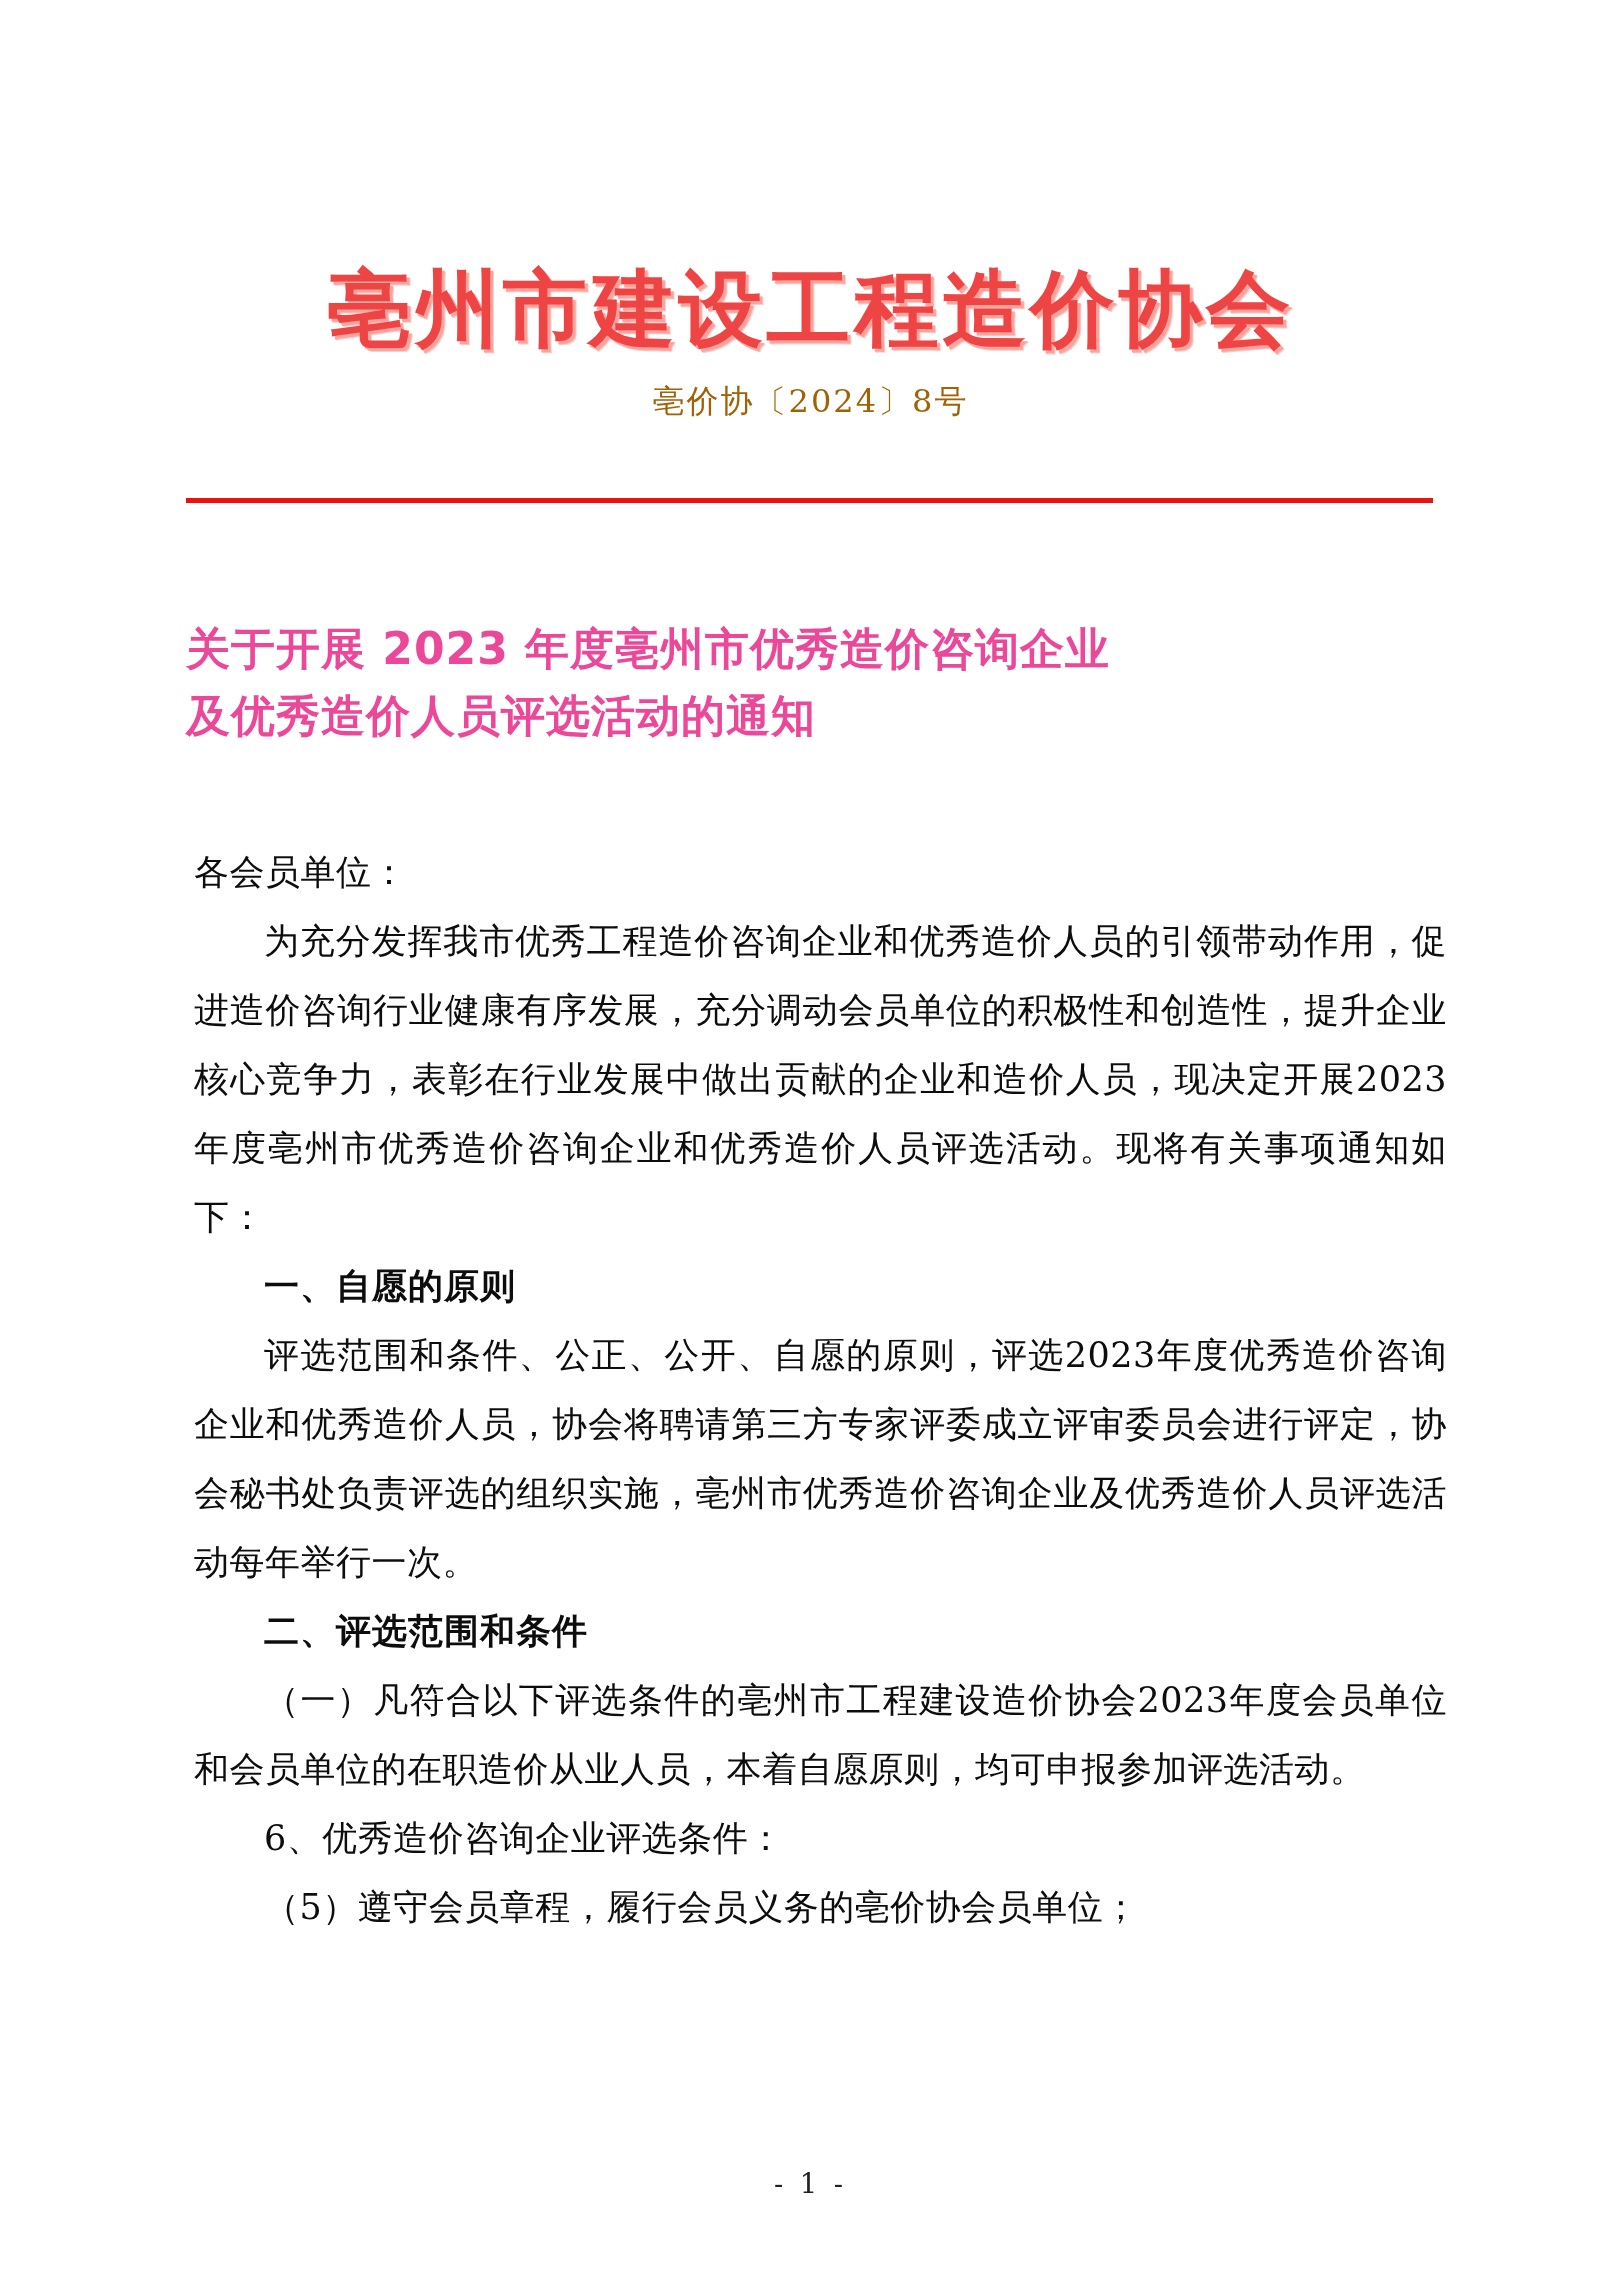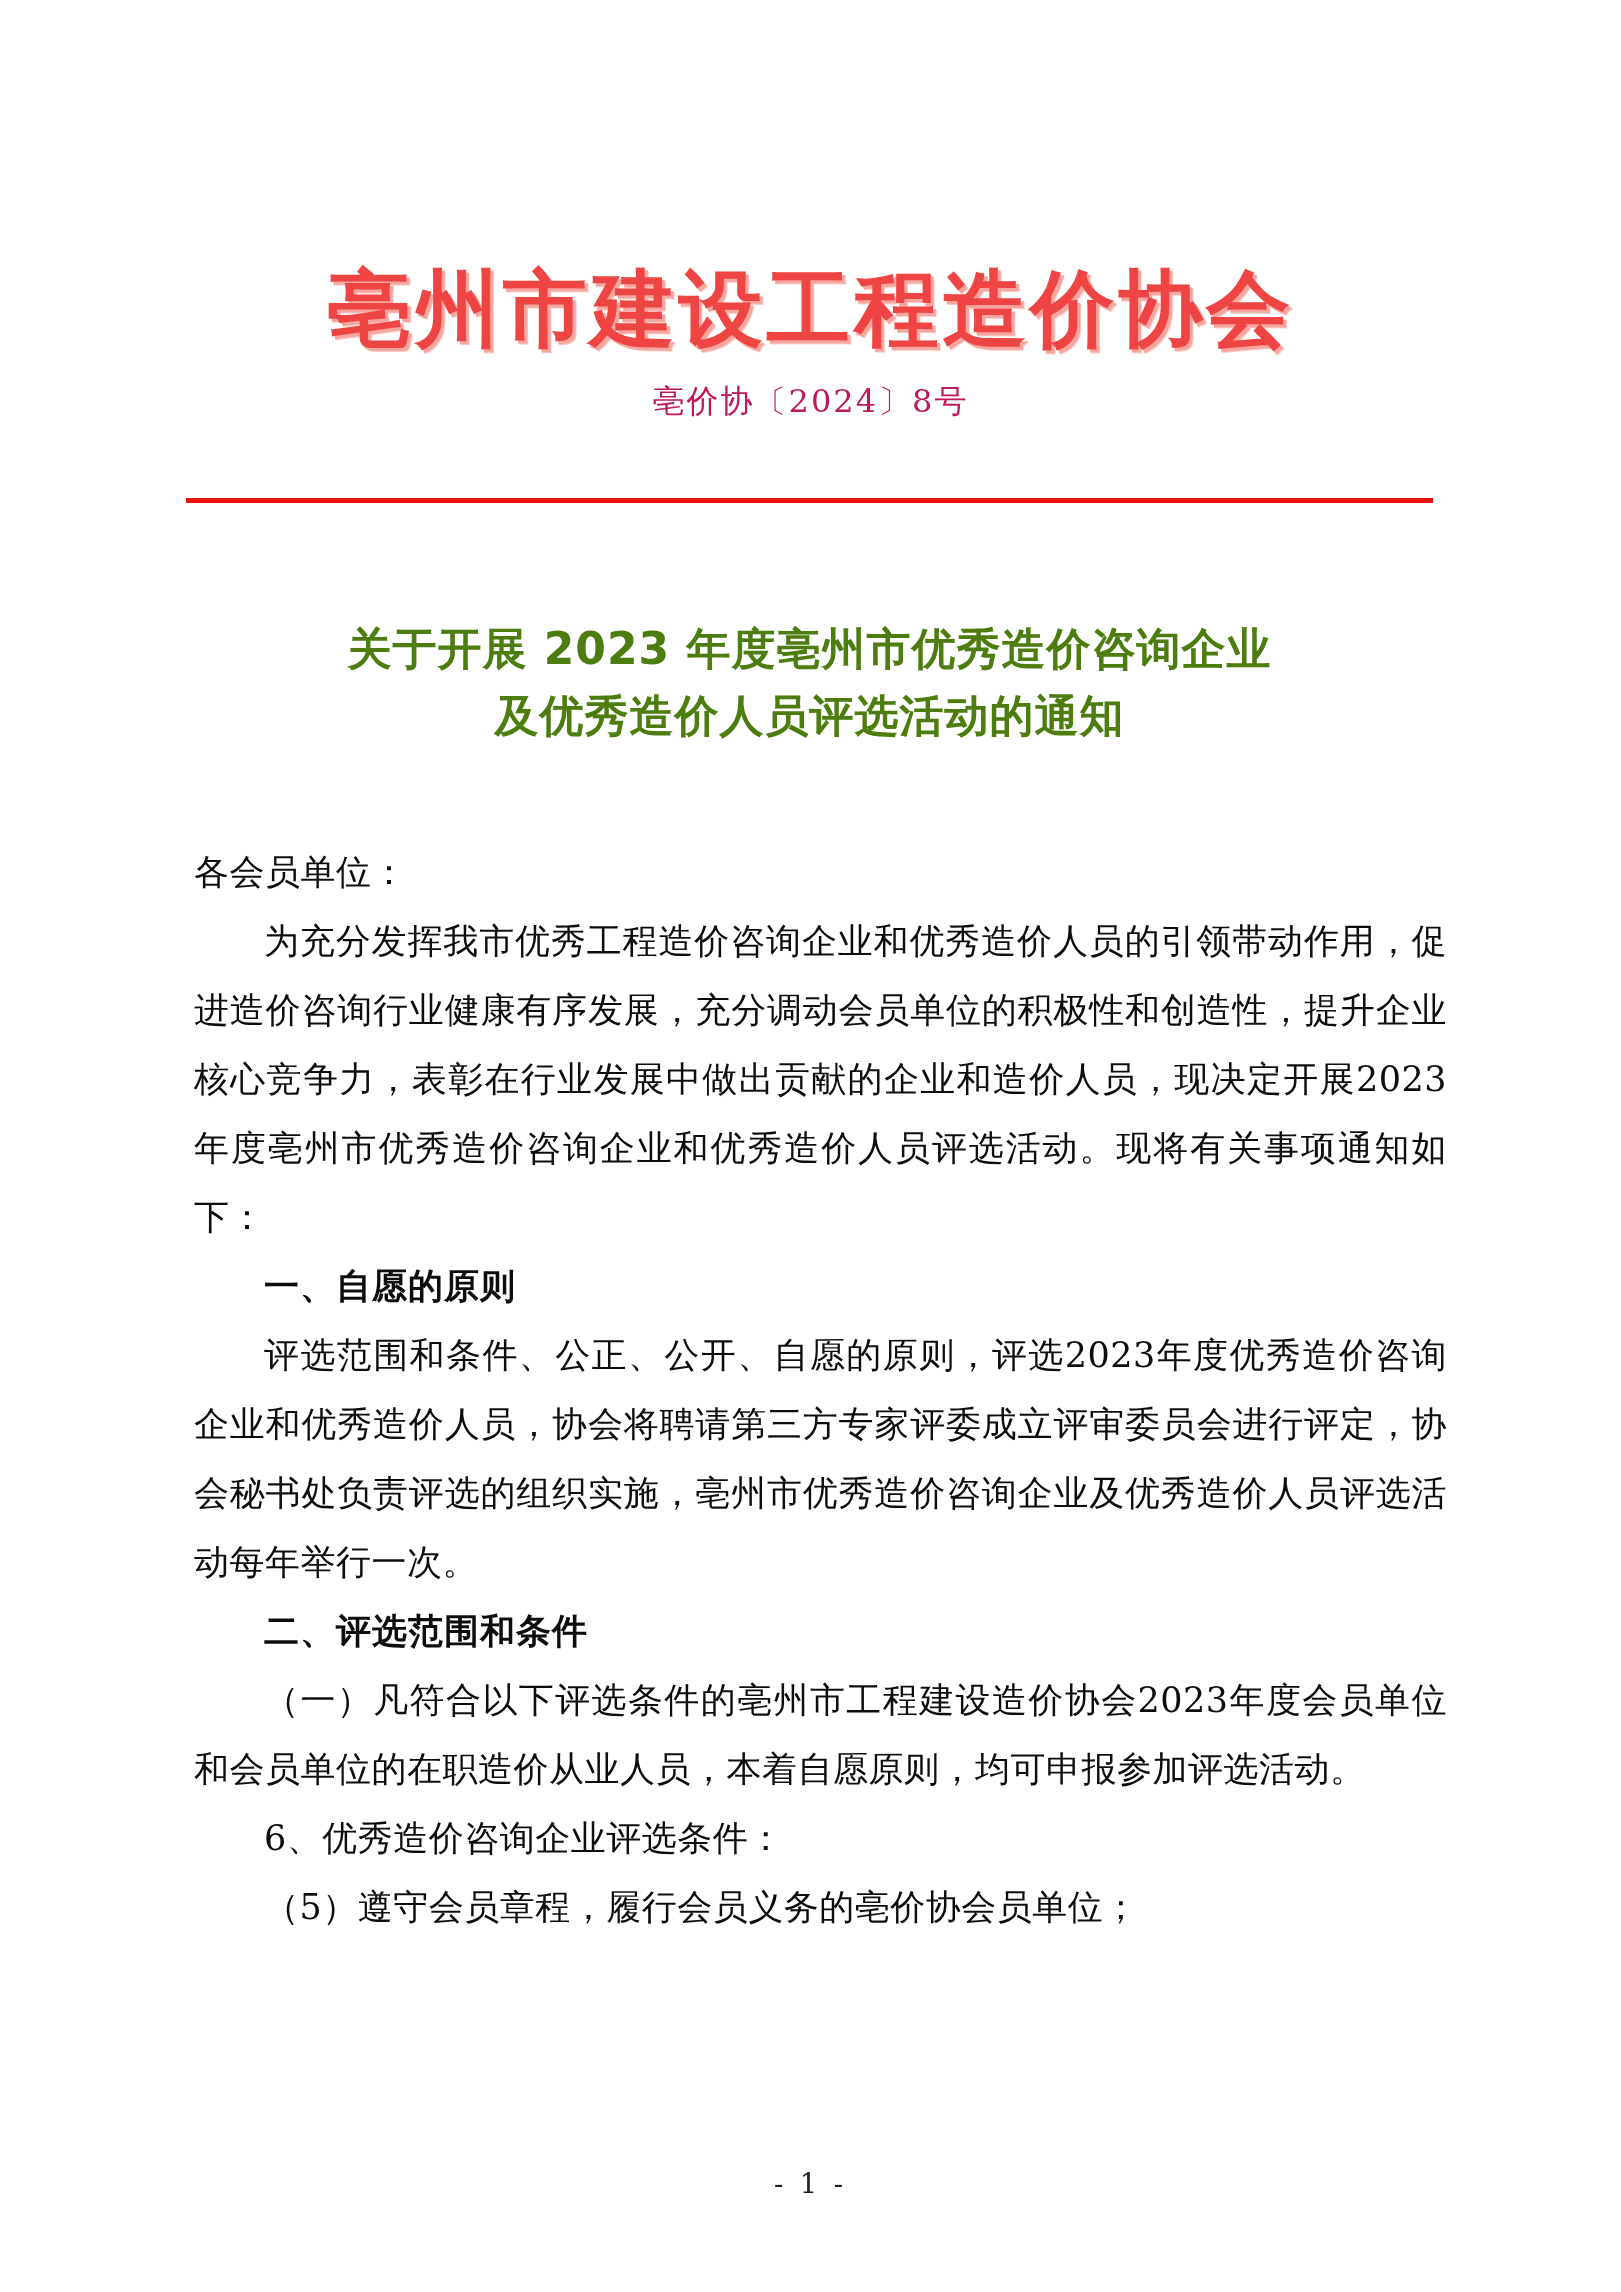--- a/index.html
+++ b/index.html
@@ -37,44 +37,43 @@
     letter-spacing: 3.9px;
     text-shadow:
        2.9px 2.9px 0 #f7a59f,
        3.9px 3.9px 0 #fbcdc9;
     white-space: nowrap;
   }
   .doc-number {
     margin-top: 29px;
     font-family: "DejaVu Serif", "Liberation Serif", serif;
     font-size: 32px;
-    color: #be185d;
+    color: #a16207;
     letter-spacing: 2px;
   }
   .red-rule {
     position: absolute;
     left: 186px;
     top: 498px;
     width: 1247px;
     height: 4.9px;
     background: #e8140b;
   }
 
   
   .doc-title {
     position: absolute;
     left: 186px;
     top: 616px;
     width: 1247px;
-    text-align: center;
     font-family: "DejaVu Sans", "Liberation Sans", sans-serif;
     font-weight: 700;
     font-size: 44px;
     line-height: 1.52;
-    color: #4d7c0f;
+    color: #ec4899;
     letter-spacing: 1px;
   }
   .doc-title .tline { display: block; white-space: nowrap; }
 
   
   .body-area {
     position: absolute;
     left: 194px;
     top: 838px;
     width: 1253px;

